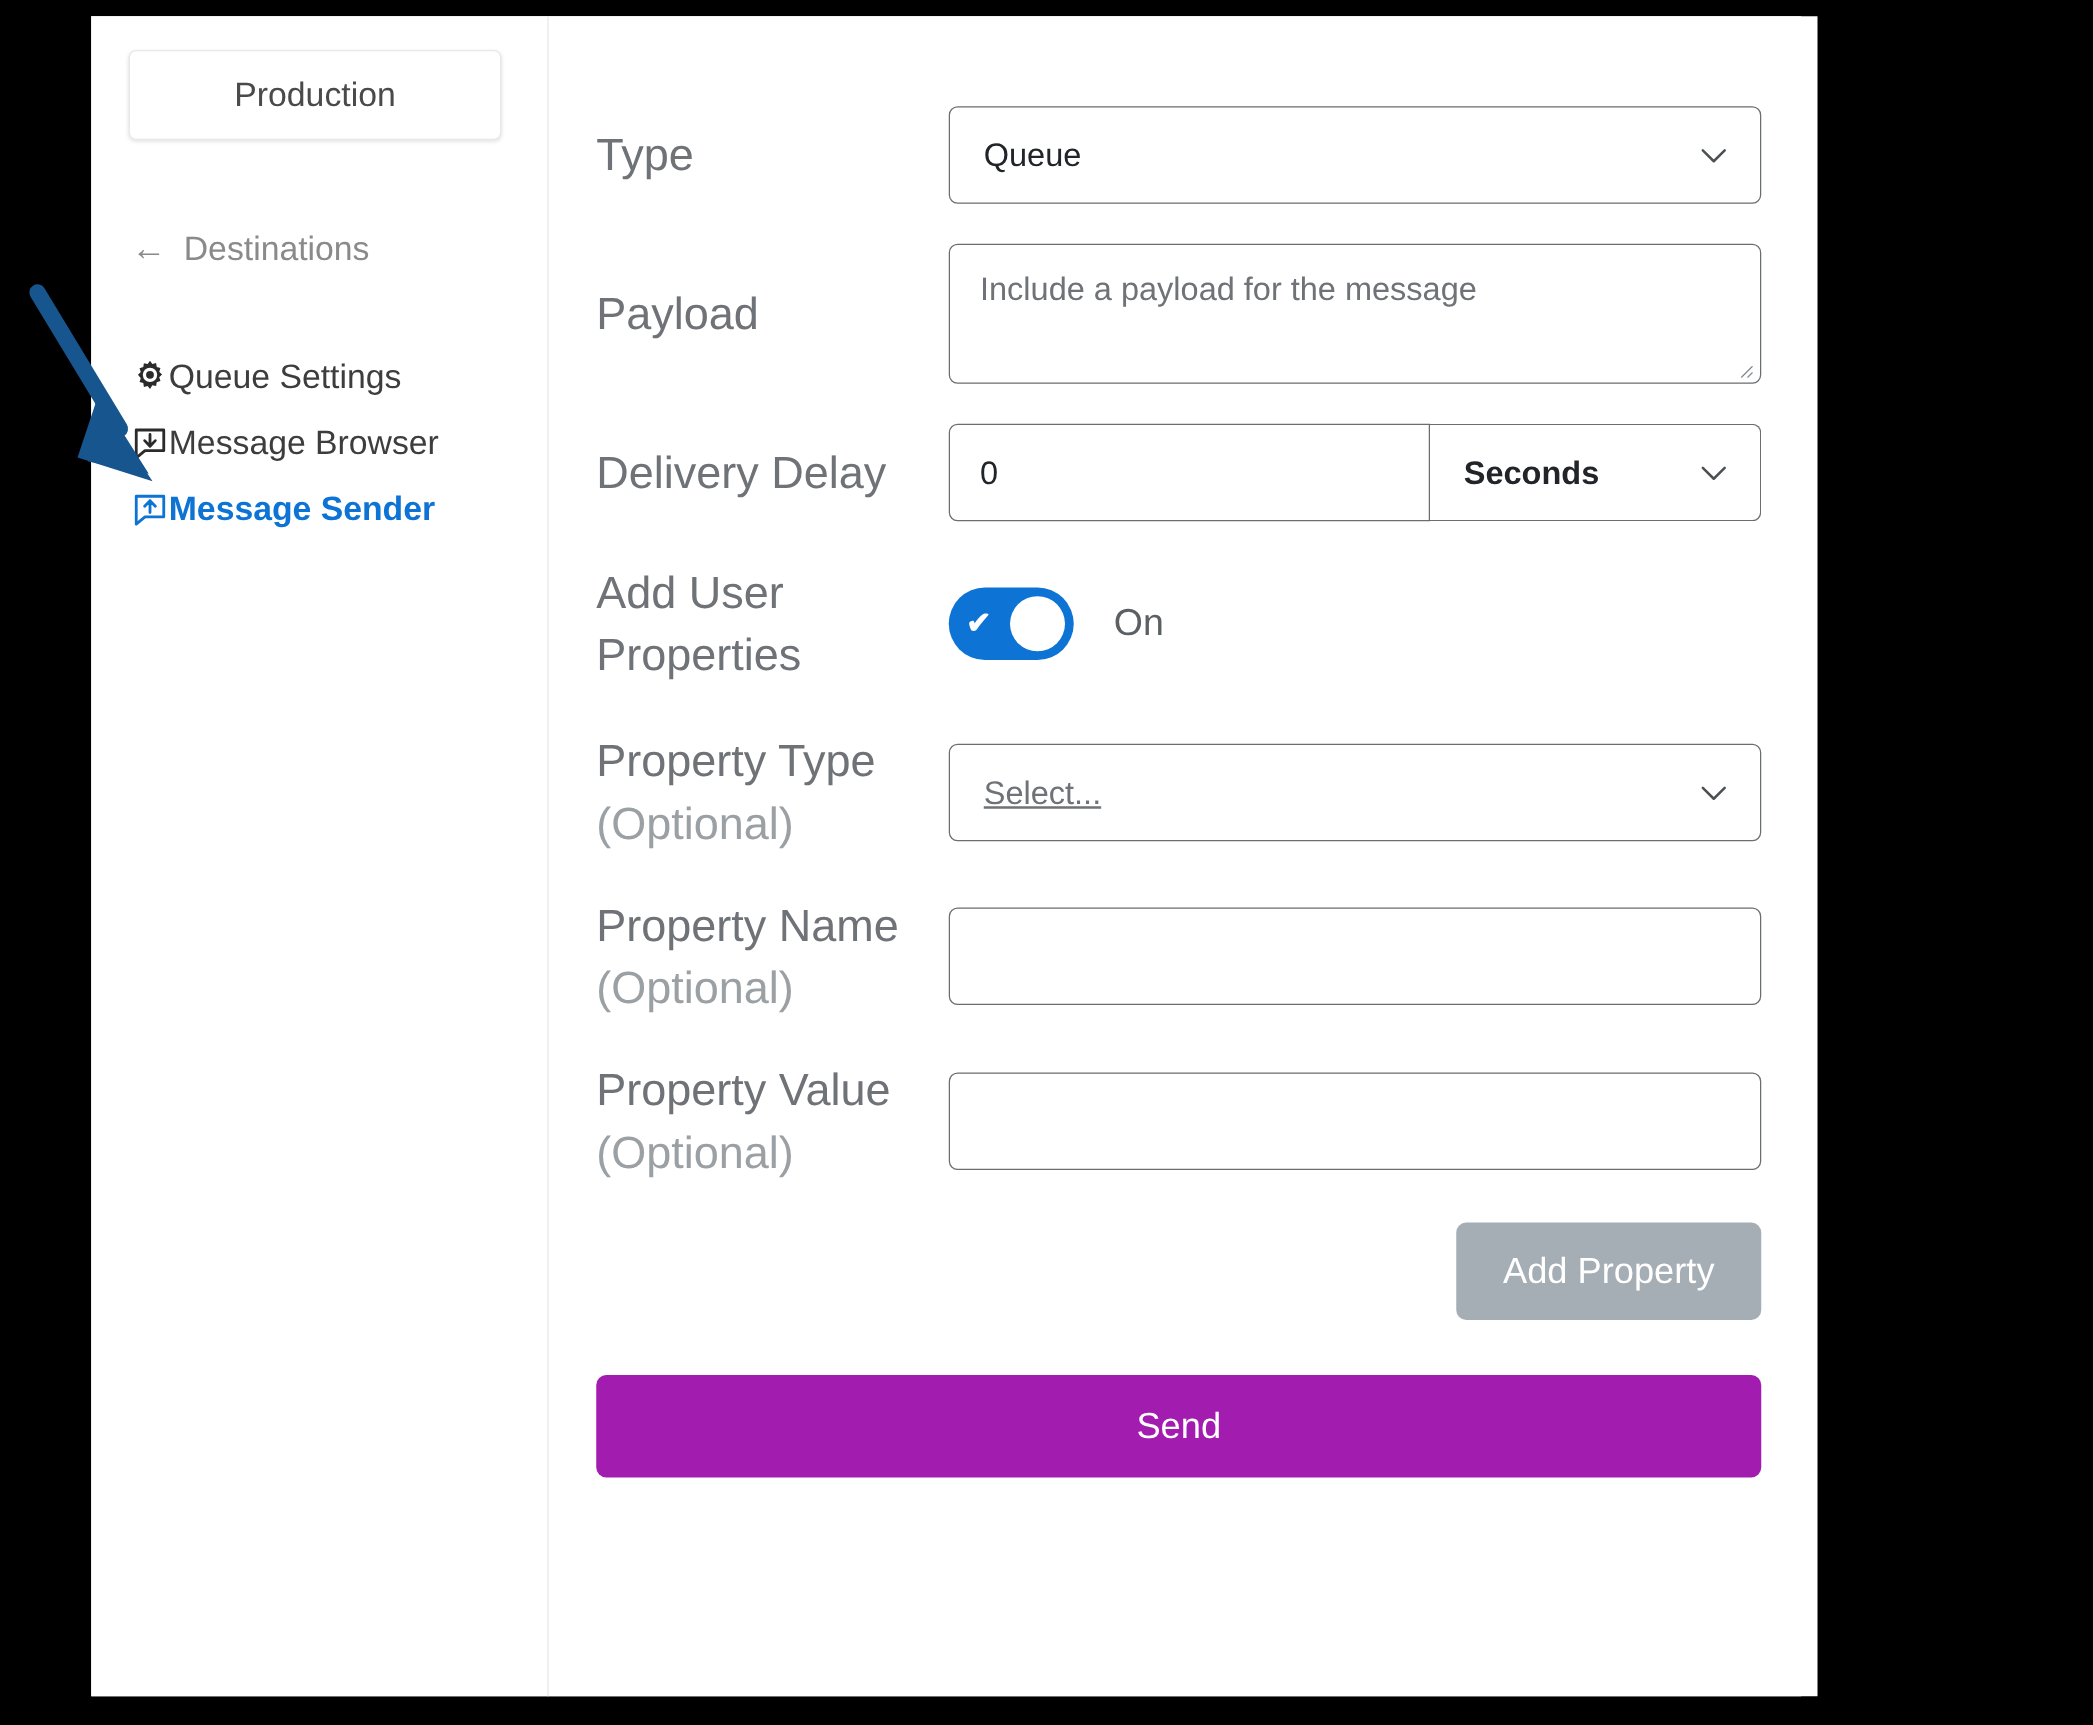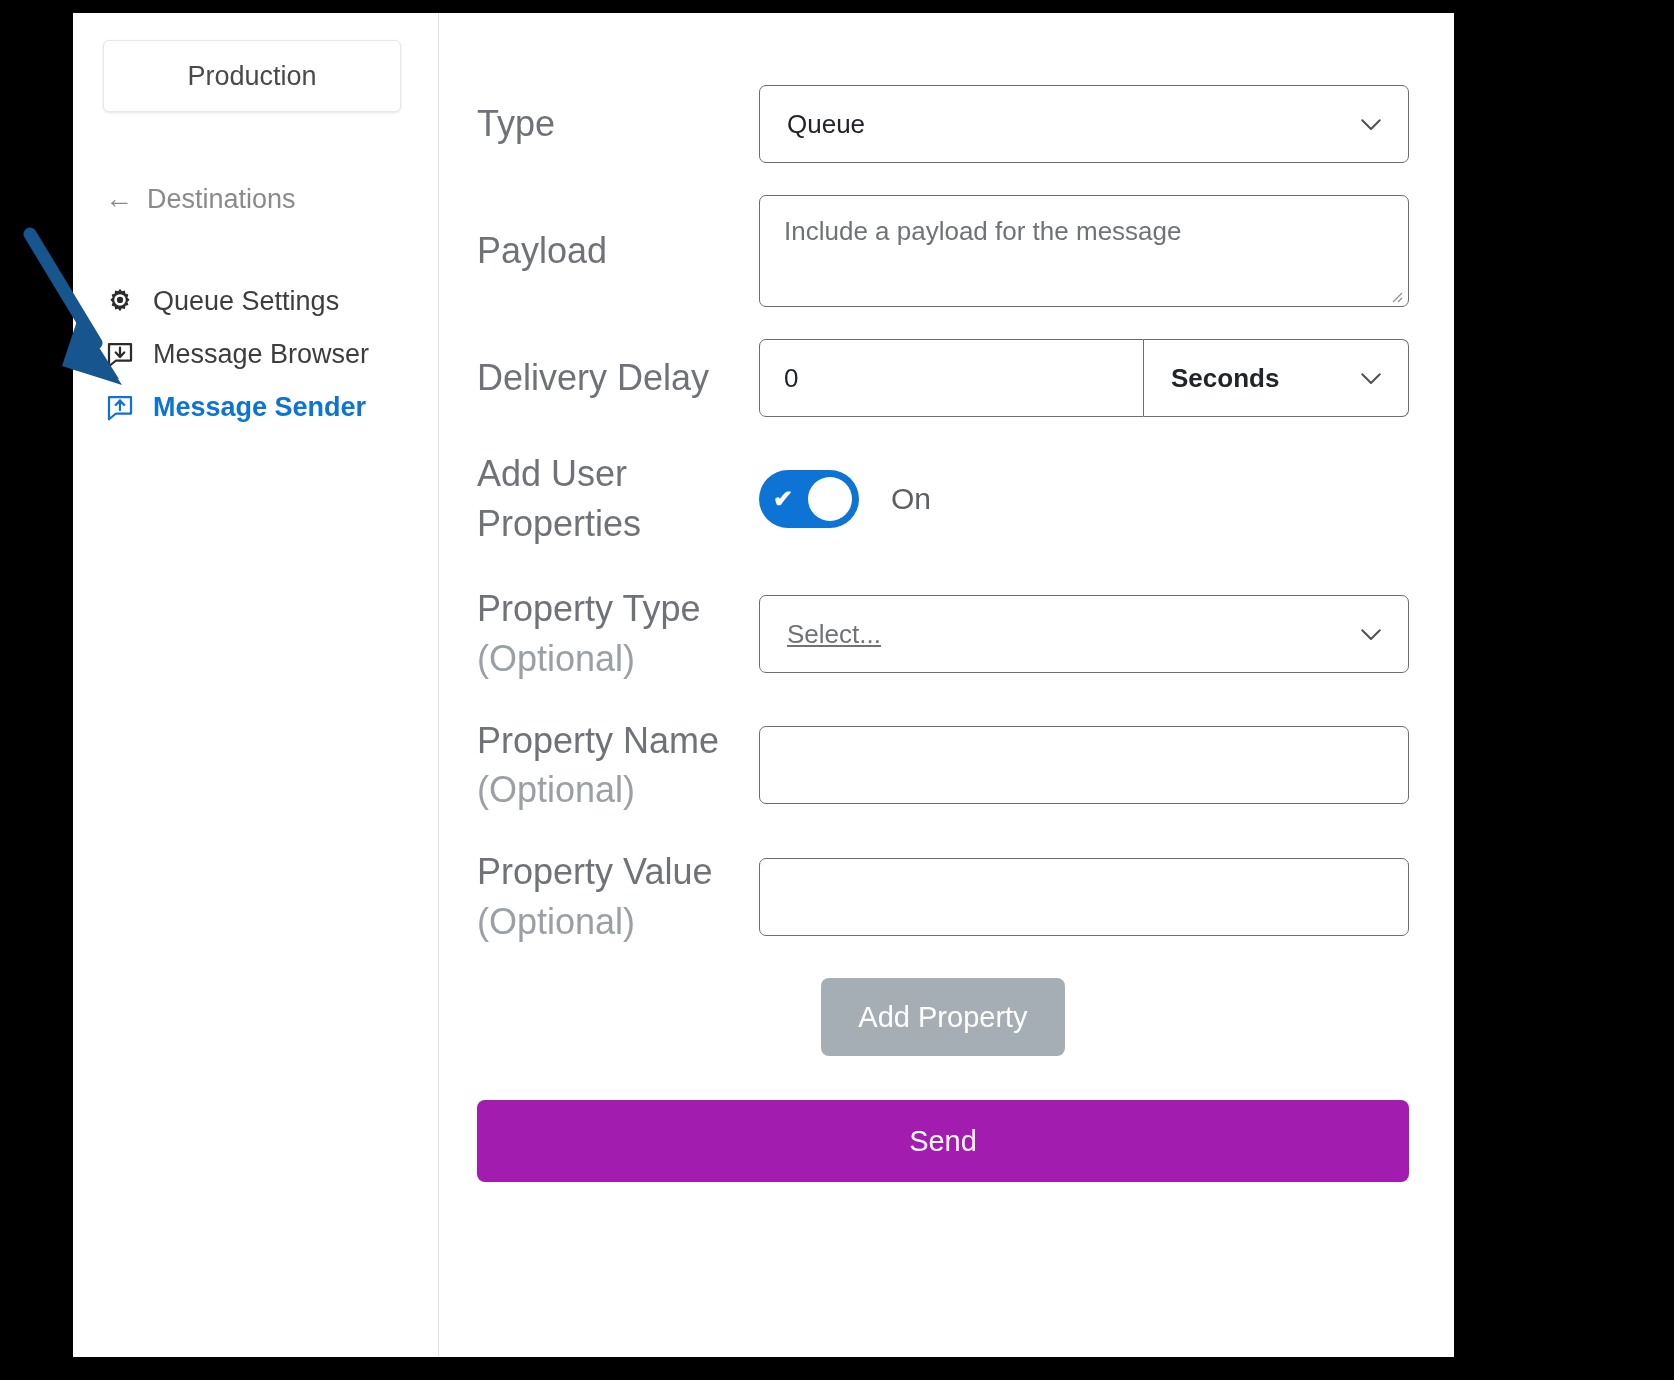--- a/index.html
+++ b/index.html
@@ -74,21 +74,20 @@
     display: inline-block;
     transform: translateY(-1px);
   }
 
   #nav {
     margin-top: 60px;
   }
   .nav-item {
     display: flex;
     align-items: center;
-    gap: 18px;
     padding: 11px 0 11px 32px;
     font-size: 27px;
     color: #3d3d3d;
     cursor: pointer;
   }
   .nav-item.active {
     color: #0d73d4;
     font-weight: bold;
   }
   .nav-icon {
@@ -252,21 +251,21 @@
   }
   .toggle-state {
     margin-left: 32px;
     font-size: 30px;
     color: #5c6063;
   }
 
   
   .addprop-row {
     display: flex;
-    justify-content: center;
+    justify-content: flex-end;
     margin-top: 30px;
   }
   #add-property {
     background: #a6aeb5;
     color: #ffffff;
     border: none;
     border-radius: 8px;
     font-size: 29px;
     padding: 0 28px;
     height: 78px;

